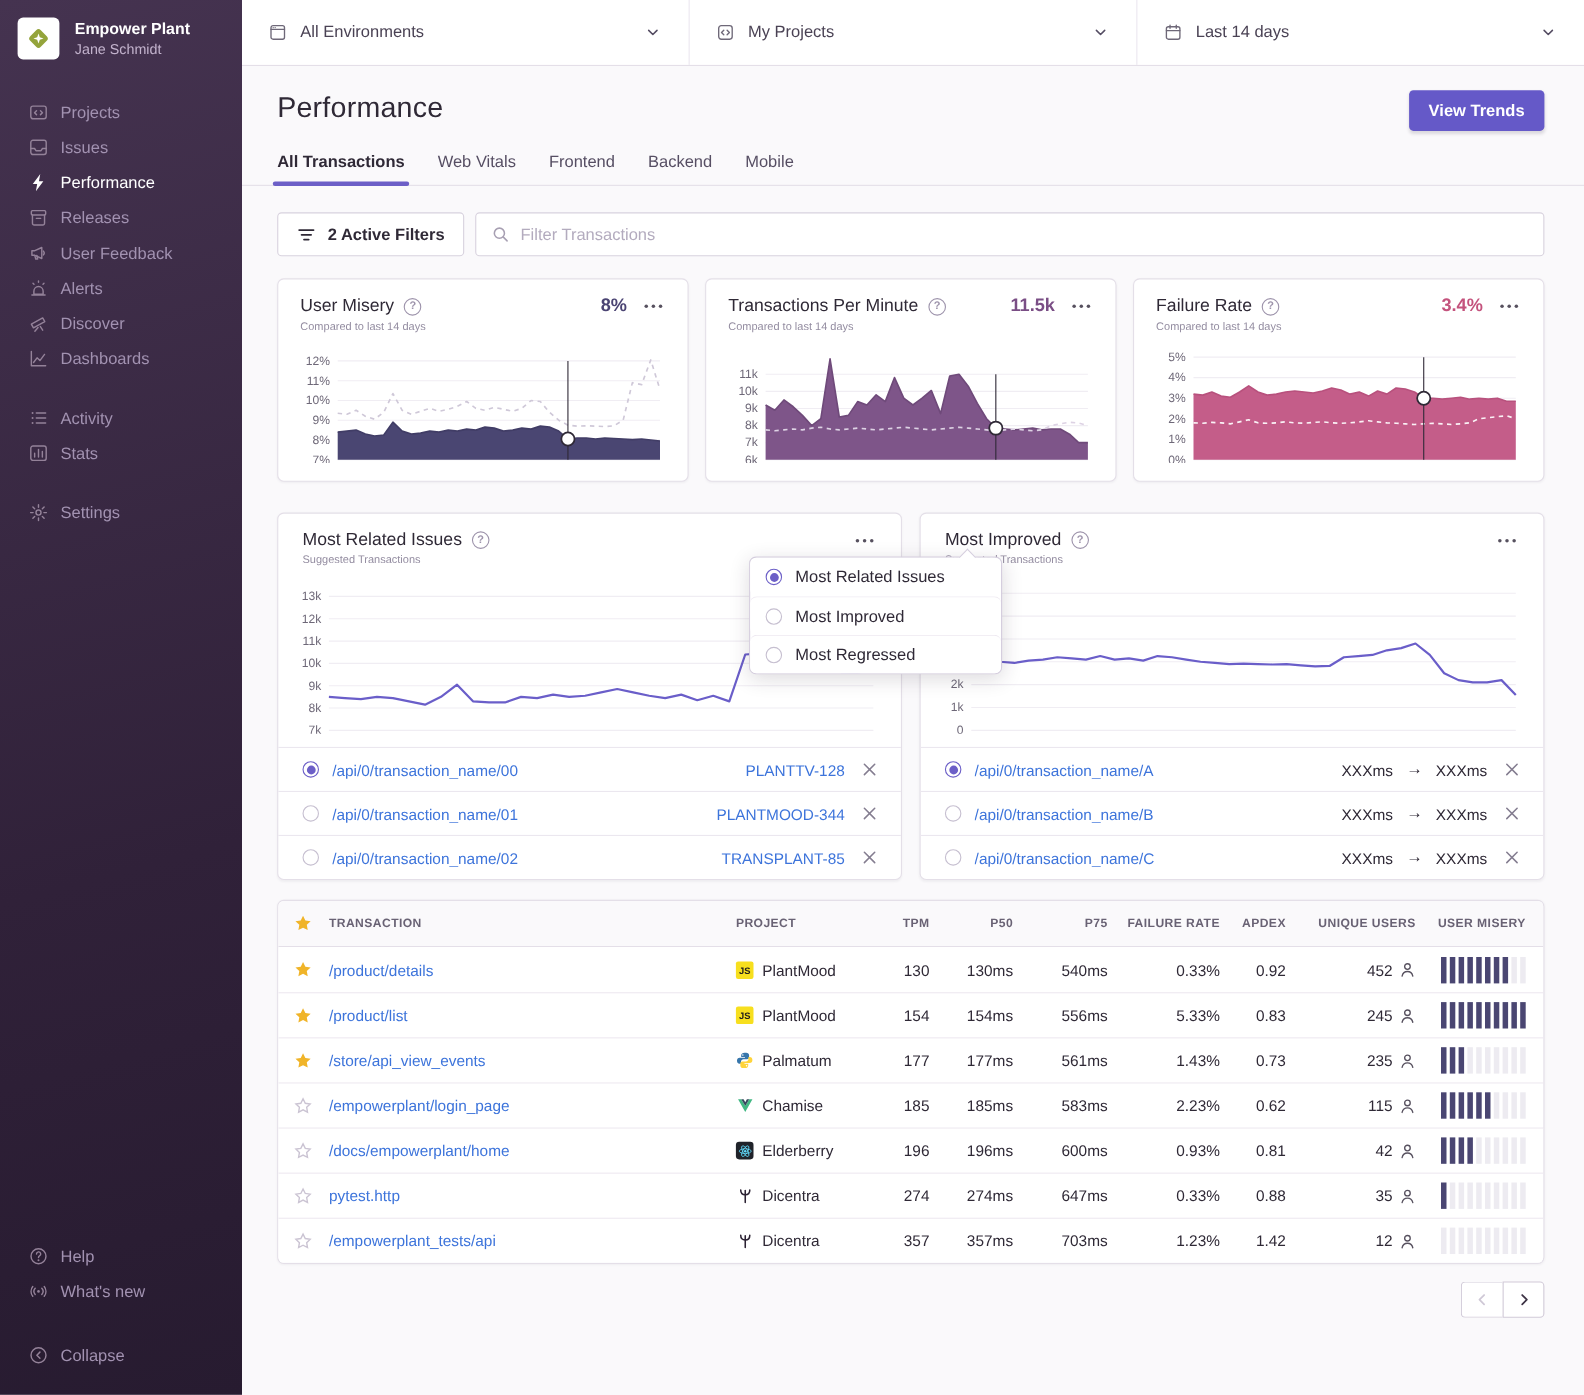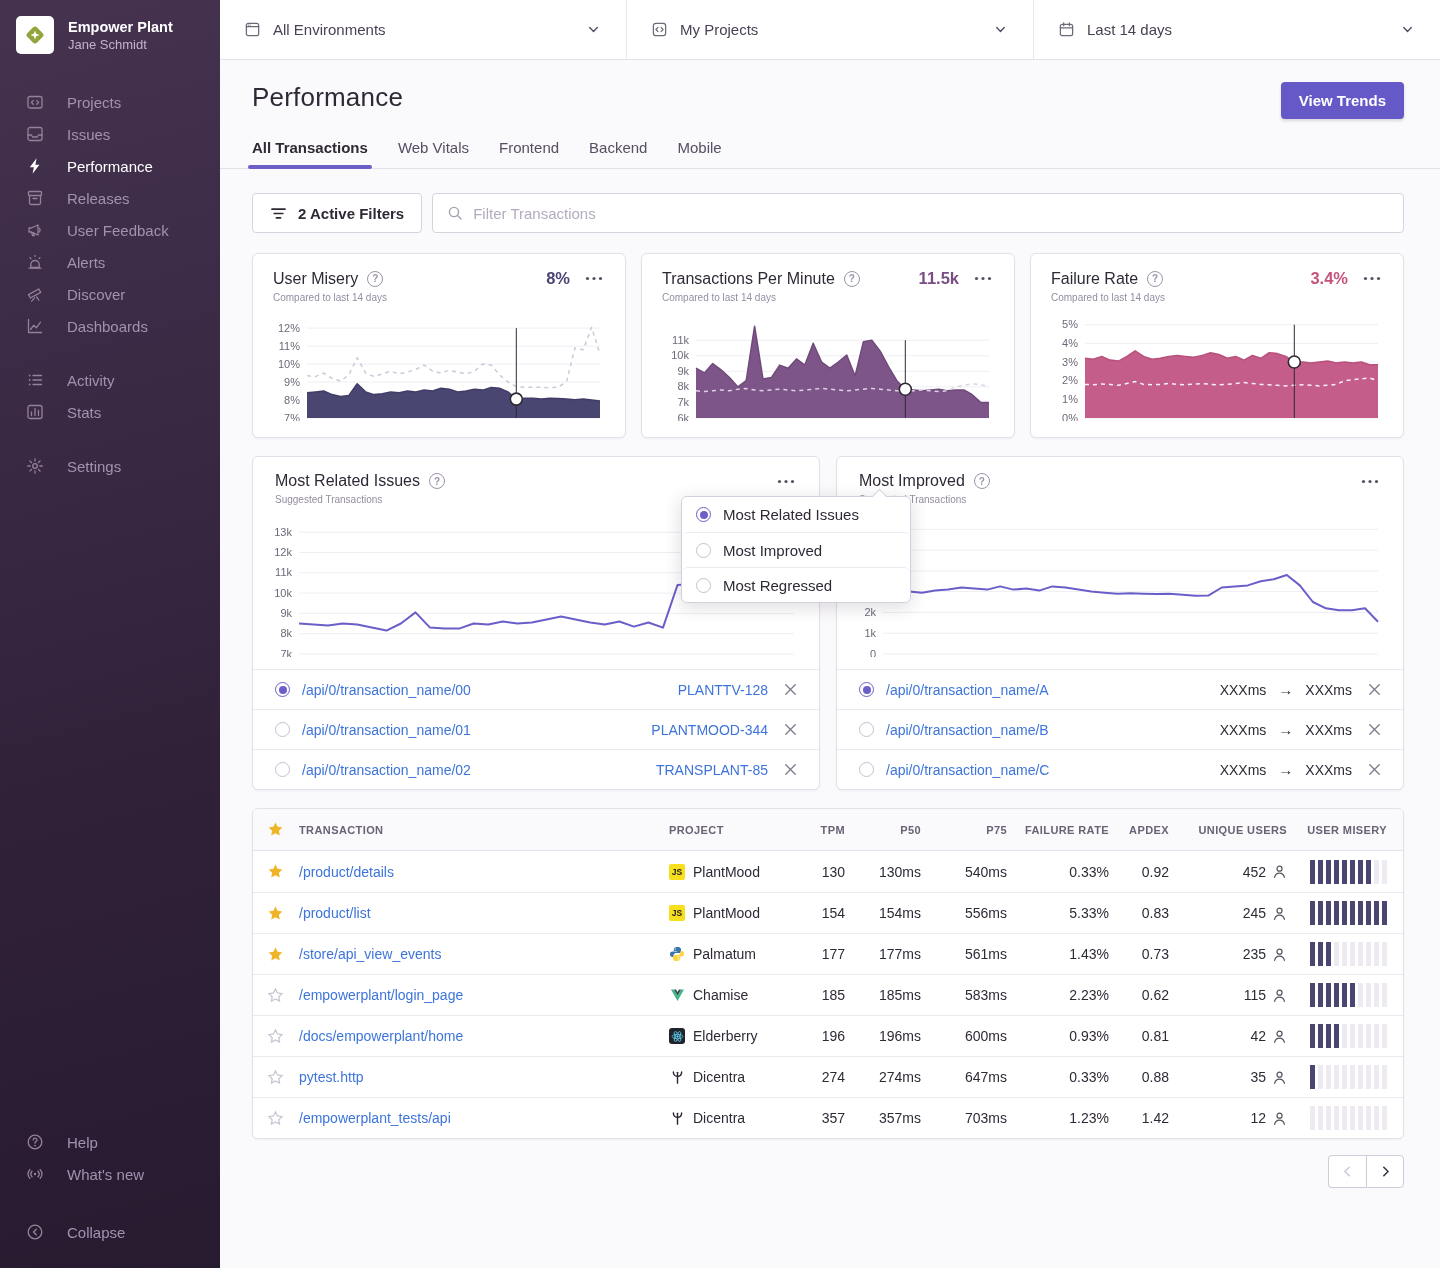--- a/index.html
+++ b/index.html
@@ -7,21 +7,21 @@
 body{font-family:"Liberation Sans","DejaVu Sans",sans-serif;background:#faf9fb;color:#2f2936;overflow:hidden}
 a{text-decoration:none;cursor:pointer}
 
 .sidebar{position:fixed;left:0;top:0;bottom:0;width:220px;background:linear-gradient(165deg,#453350 0%,#302139 62%,#271b30 100%);display:flex;flex-direction:column;padding:16px 0 20px;z-index:20}
 .org{display:flex;align-items:center;gap:14px;padding:0 16px;cursor:pointer}
 .avatar{width:38px;height:38px;background:#fff;border-radius:5px;display:flex;align-items:center;justify-content:center;flex:none}
 .org-name{color:#fff;font-weight:700;font-size:14.5px}
 .org-user{color:#c2b2cc;font-size:13px;margin-top:2px}
 .side-nav{margin-top:32px}
 .side-sec{margin-bottom:22px}
-.side-item{display:flex;align-items:center;gap:23px;padding:7px 16px 7px 26px;font-size:15px;color:#a292b1;cursor:pointer}
+.side-item{display:flex;align-items:center;gap:11px;padding:7px 16px 7px 26px;font-size:15px;color:#a292b1;cursor:pointer}
 .side-item .side-icon{width:18px;height:18px;color:#948299;flex:none;display:flex;align-items:center;justify-content:center}
 .side-item.active{color:#fff}
 .side-item.active .side-icon{color:#fff}
 .side-footer{margin-top:auto}
 .collapse-wrap{margin-top:26px}
 
 .main{margin-left:220px}
 .topbar{height:60px;background:#fff;border-bottom:1px solid #e4dfe8;display:flex}
 .tb-sec{flex:1;display:flex;align-items:center;gap:12px;padding:0 24px;border-right:1px solid #ebe7ef;color:#4a4254;font-size:15px;cursor:pointer}
 .tb-sec:last-child{border-right:none}
@@ -50,21 +50,21 @@
 .card-head{display:flex;align-items:center;justify-content:space-between}
 .card-title-wrap{display:flex;align-items:center;gap:9px}
 .card-title{font-size:16px;color:#2f2936}
 .help-icon{width:16px;height:16px;border:1.3px solid #9d93ab;border-radius:50%;color:#9d93ab;font-size:10px;font-weight:700;display:flex;align-items:center;justify-content:center;cursor:pointer;flex:none}
 .card-right{display:flex;align-items:center;gap:13px}
 .card-value{font-size:16.5px;font-weight:700}
 .dots{display:flex;cursor:pointer;padding:2px}
 .card-subtitle{font-size:10px;color:#948da1;margin-top:4px}
 .mini-chart{height:106px;margin-top:12px}
 
-.widgets{display:grid;grid-template-columns:1fr 1fr;gap:16px;margin-top:18px;position:relative}
+.widgets{display:grid;grid-template-columns:1fr 1fr;gap:16px;margin-top:28px;position:relative}
 .widget{padding-top:15px}
 .widget .card-head,.widget .card-subtitle{padding:0 22px}
 .big-chart{height:140px;margin:12px 20px 12px 12px}
 .w-row{display:flex;align-items:center;gap:12px;height:40px;border-top:1px solid #ebe7ef;padding:0 22px;font-size:14px}
 .w-link{color:#3d74db;flex:1;white-space:nowrap;overflow:hidden;text-overflow:ellipsis}
 .w-tag{color:#3d74db}
 .w-ms{color:#2f2936}
 .w-arrow{color:#2f2936;font-size:15px}
 .w-x{display:flex;cursor:pointer;margin-left:4px}
 .radio{width:15px;height:15px;border-radius:50%;border:1.5px solid #c6bfd0;position:relative;flex:none;background:#fff;cursor:pointer}

